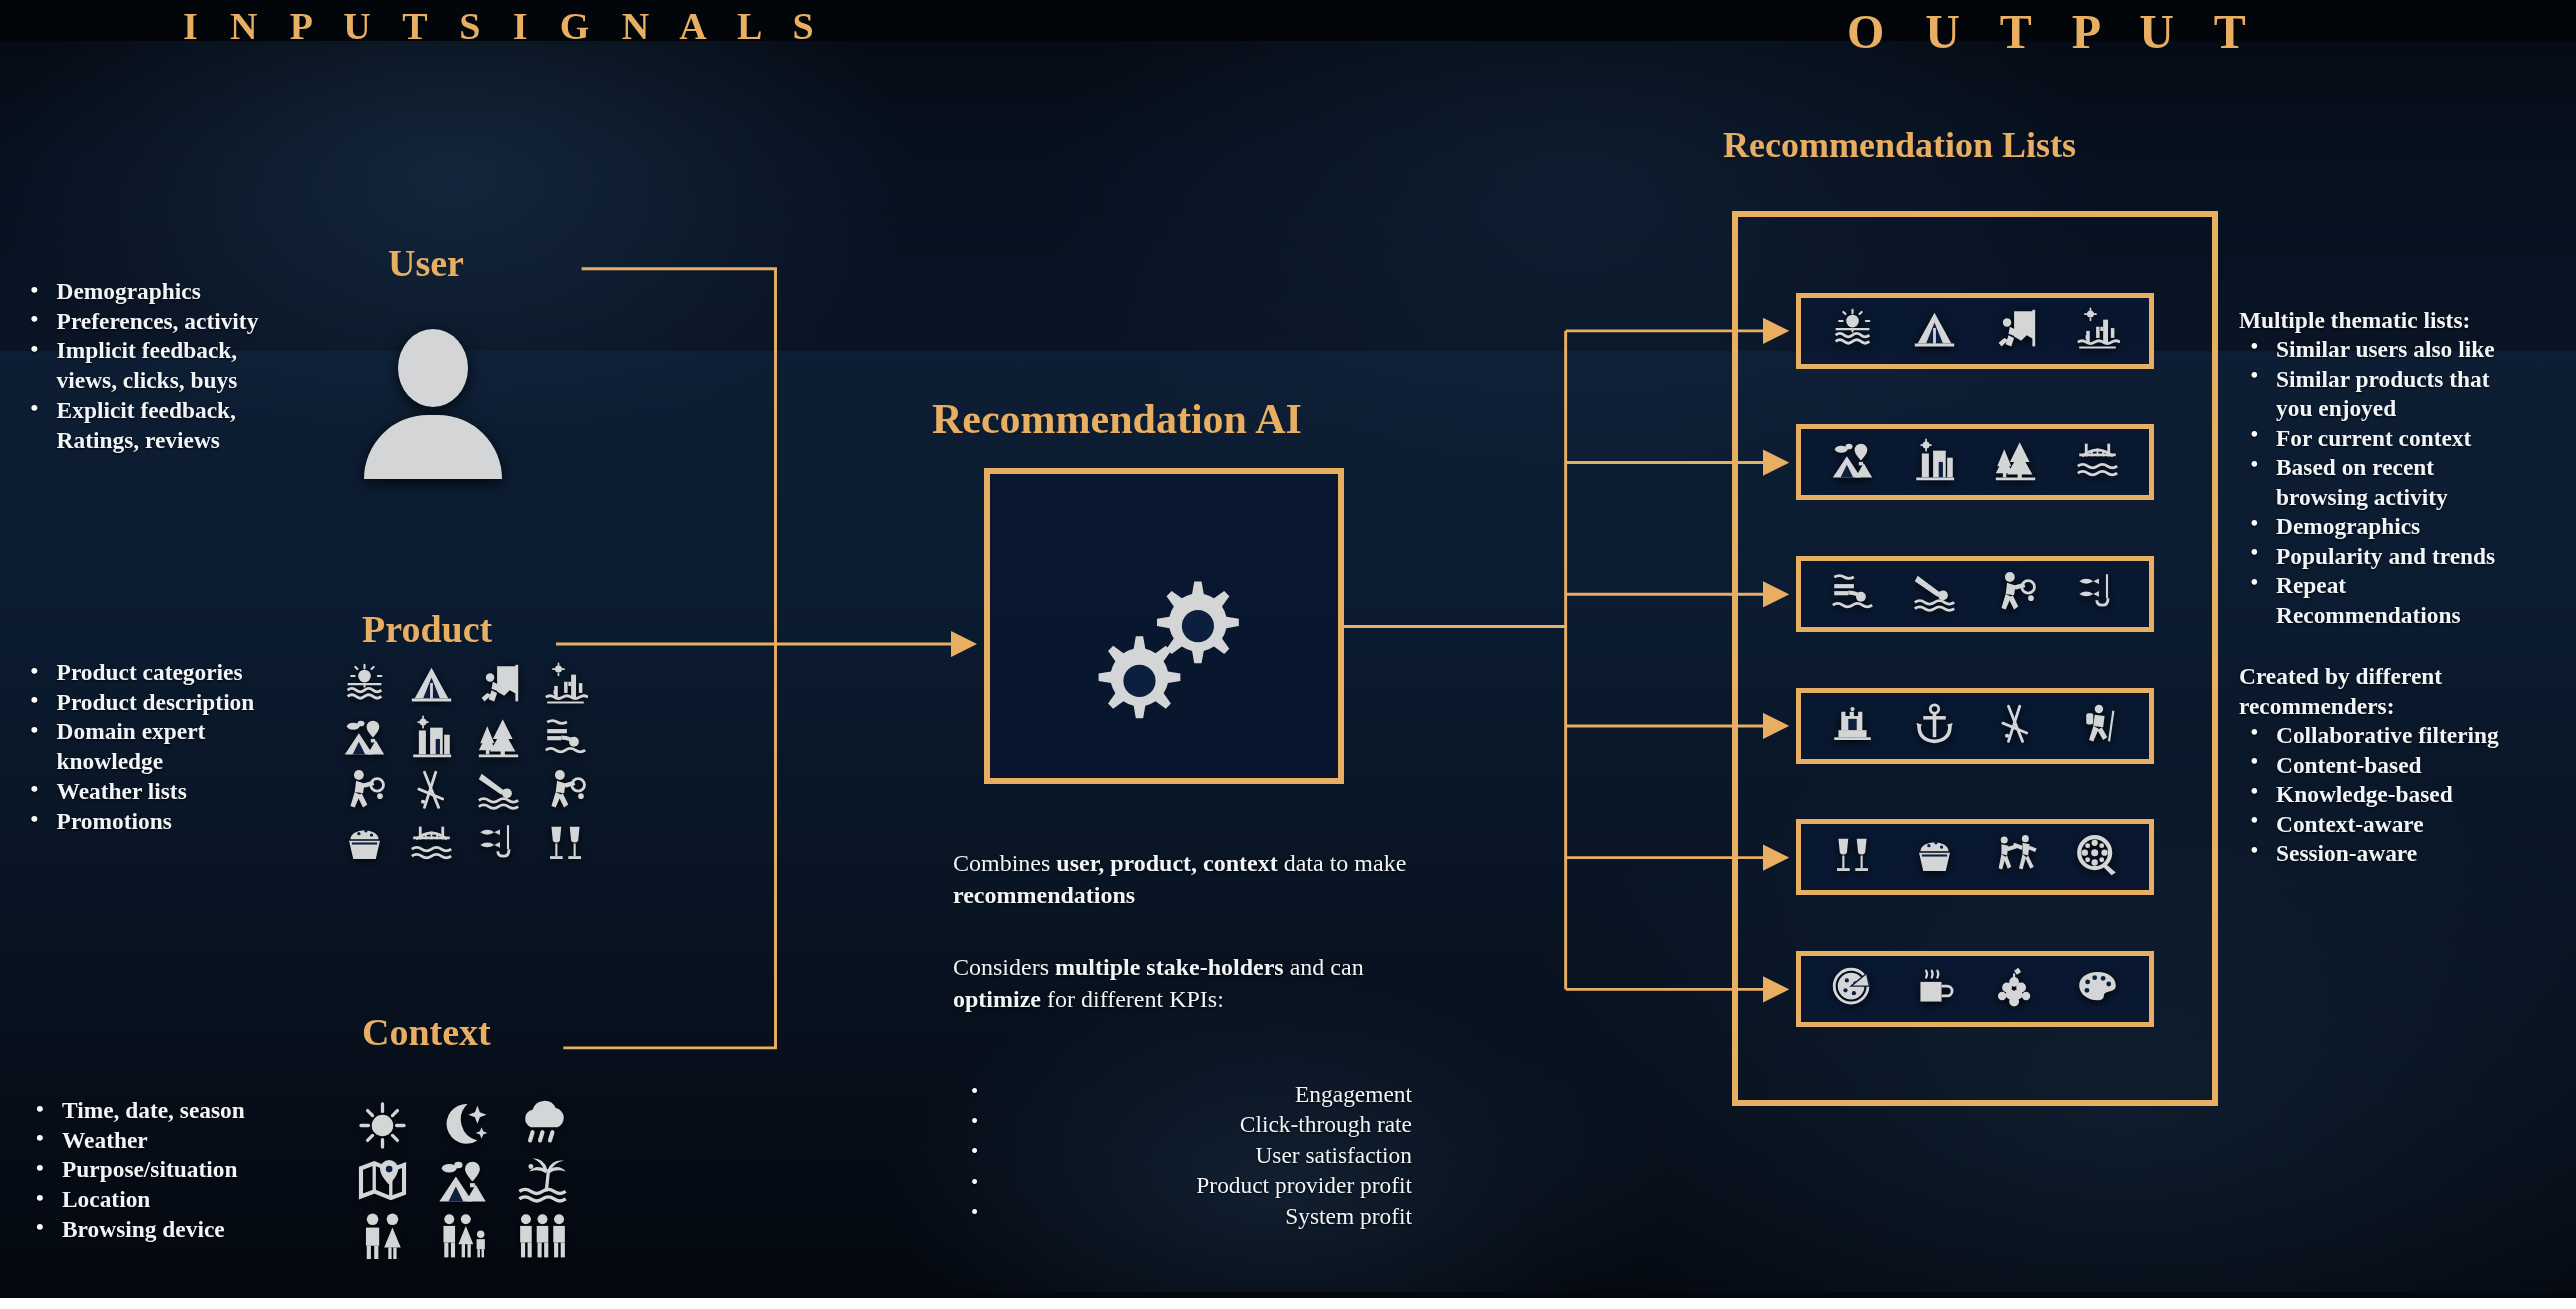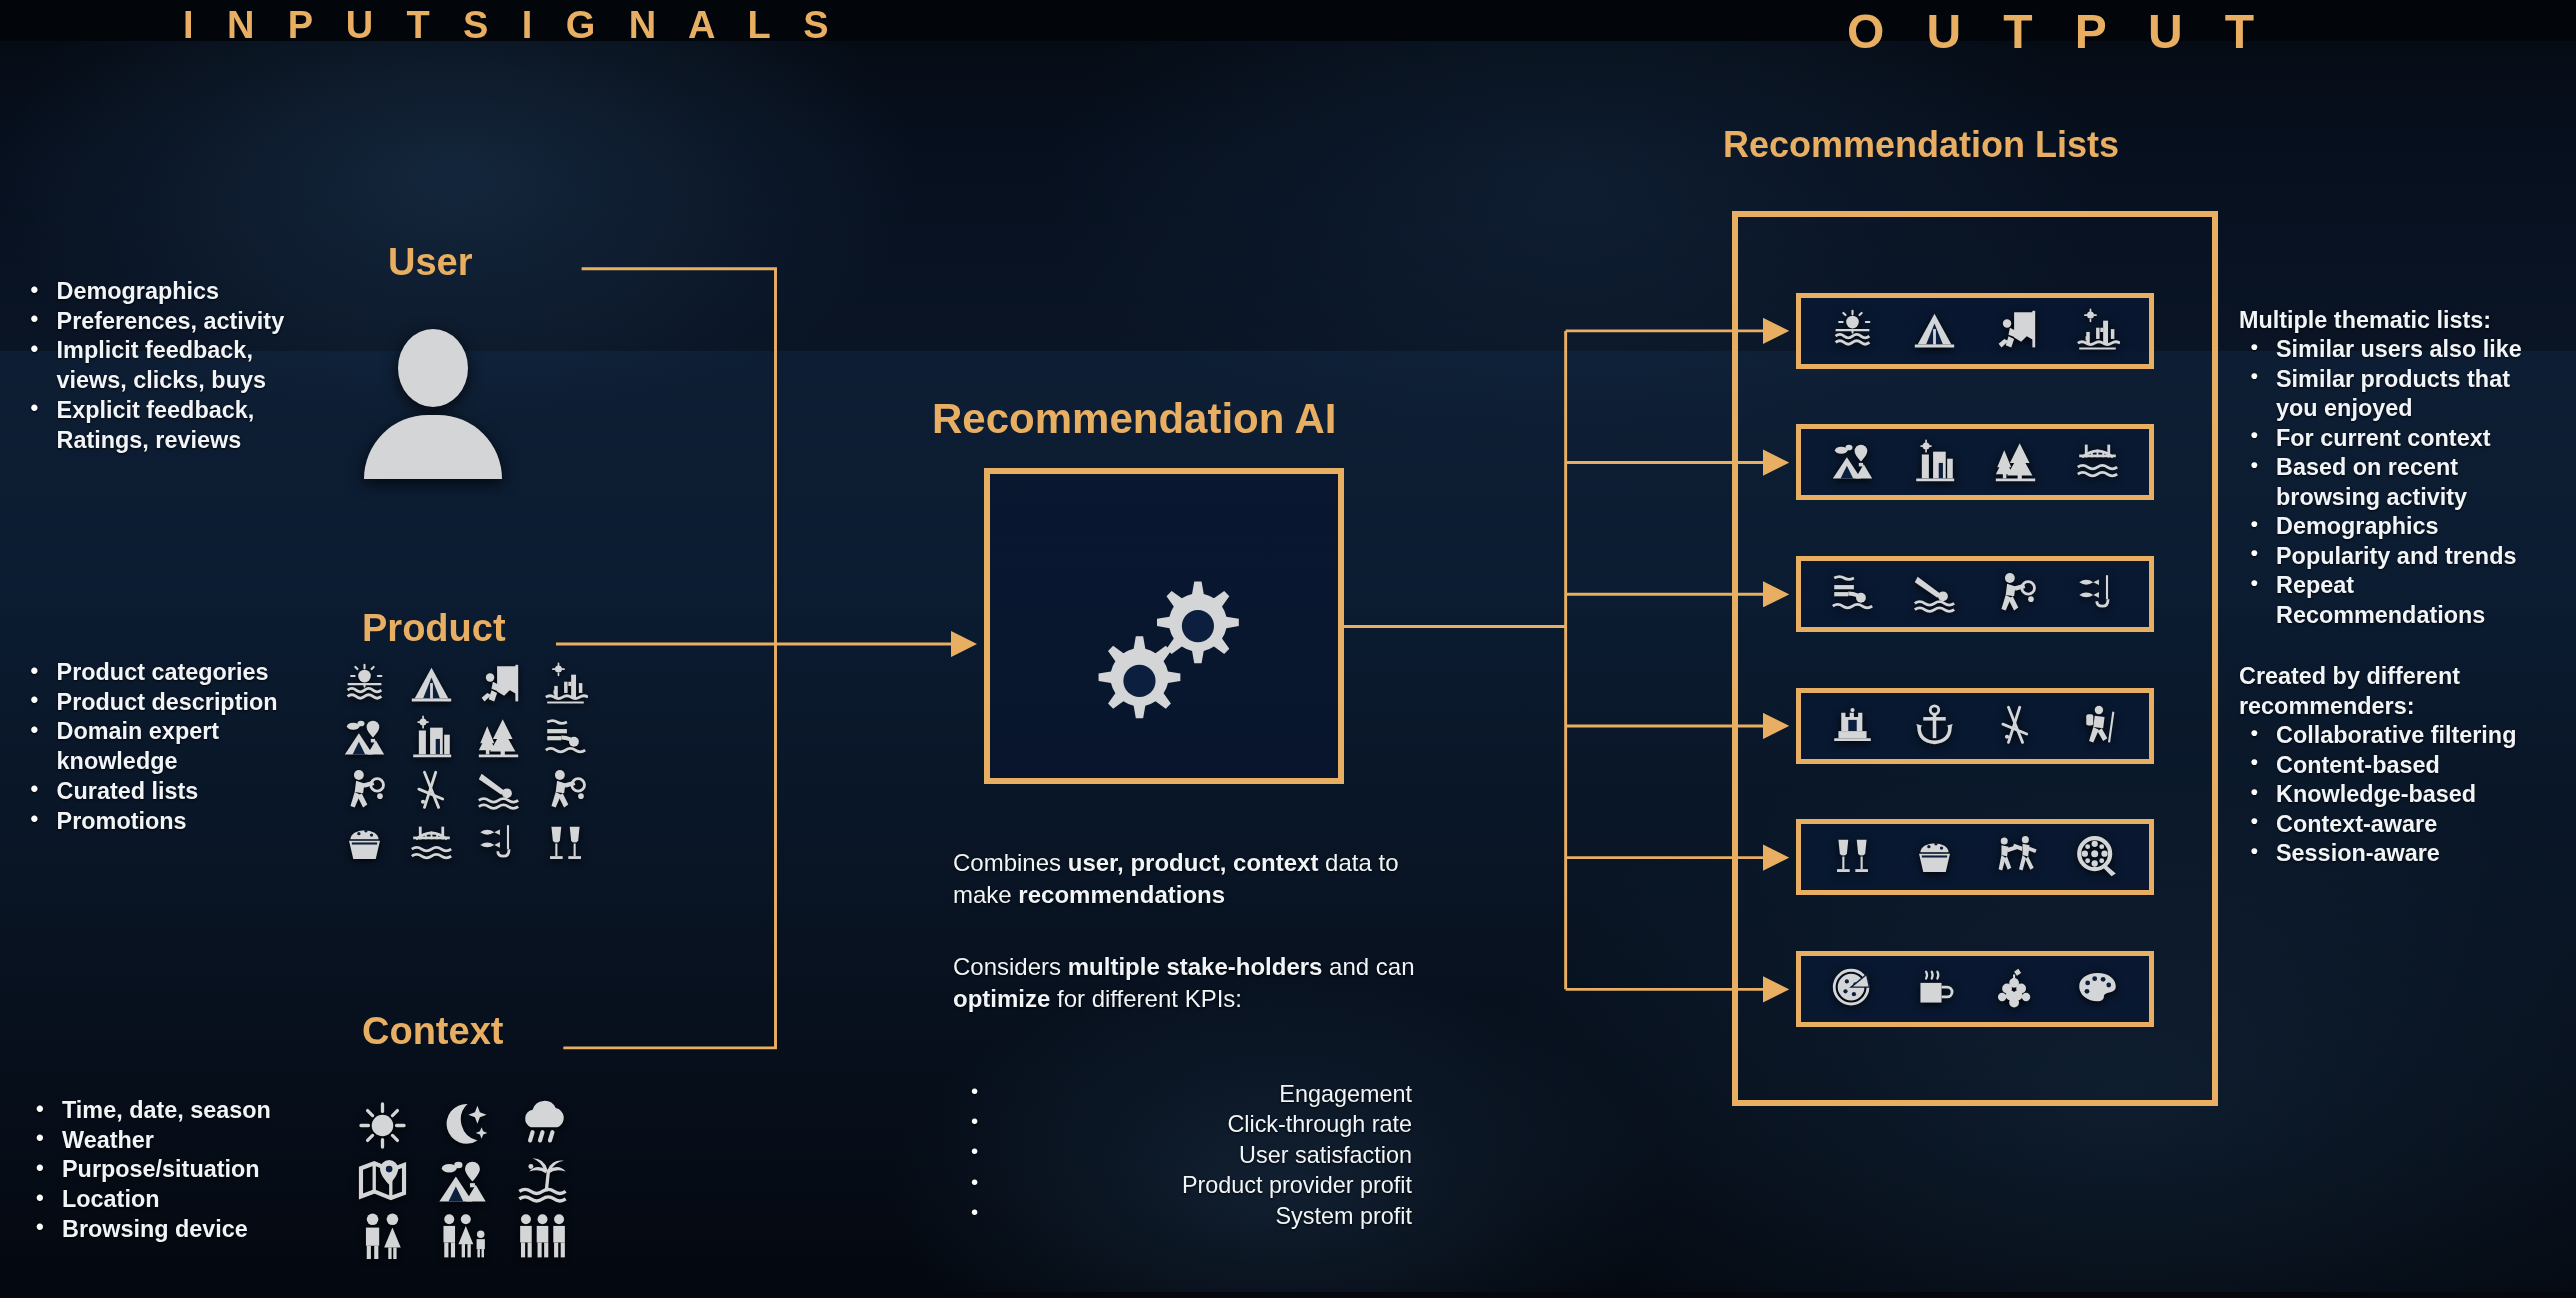--- a/index.html
+++ b/index.html
@@ -1,19 +1,19 @@
 <!DOCTYPE html>
 <html style="font-size:11.7px"><head>
 <meta charset="utf-8">
 <style>
   html,body{margin:0;padding:0;background:#ffffff;}
   *{box-sizing:border-box;}
   #stage{
     position:relative;width:2576px;height:1310px;overflow:hidden;
-    font-family:Liberation Sans, sans-serif;
+    font-family:Liberation Serif, serif;
     background:#be185d;
     padding-left:40px;
   }
   
   #bg{position:absolute;inset:0;
     background:
       radial-gradient(ellipse 658px 380px at 454px 176px, rgba(30,56,82,.55), rgba(0,0,0,0) 70%),
       radial-gradient(ellipse 732px 439px at 1573px 190px, rgba(22,44,68,.45), rgba(0,0,0,0) 72%),
       radial-gradient(ellipse 878px 512px at 2122px 1097px, rgba(26,52,78,.40), rgba(0,0,0,0) 72%),
       radial-gradient(ellipse 556px 307px at 1280px 1185px, rgba(34,62,90,.40), rgba(0,0,0,0) 70%),
@@ -143,21 +143,21 @@
     <div class="head"></div>
       <div class="body"></div>
   </div>
 
   <div class="sect-title" id="t-product">Product</div>
   <ul class="bl" id="bl-product">
       <li>Product categories</li>
       <li>Product description</li>
       <li>Domain expert</li>
       <li class="cont">knowledge</li>
-      <li>Curated lists</li>
+      <li>Weather lists</li>
       <li>Promotions</li>
     </ul>
   <div class="igrid" id="grid-product">
       <span class="ic">
         <svg viewBox="0 0 64 64" width="45" height="45" fill="#D3D5D7">
           <circle cx="32" cy="20" r="9"></circle>
           <g stroke="#D3D5D7" stroke-width="3" stroke-linecap="round">
             <path d="M32 4v5M32 31v4M18 20h-5M51 20h5M22 10l-3-3M42 10l3-3"></path>
           </g>
           <path d="M8 30h48v3H8z"></path>

